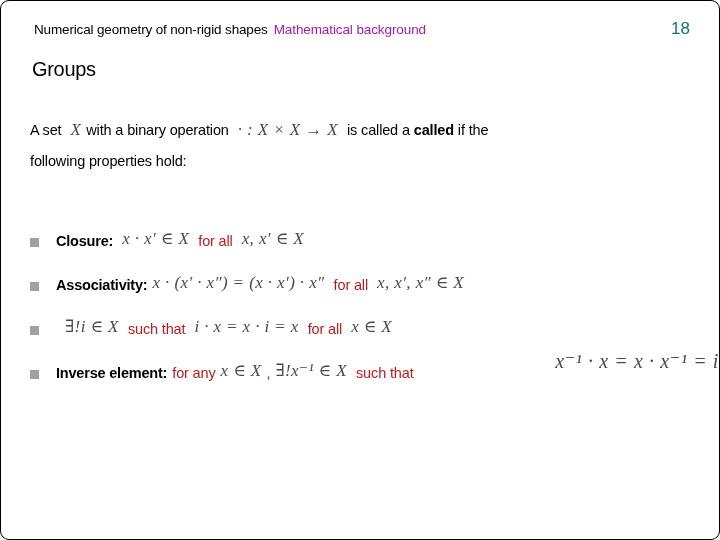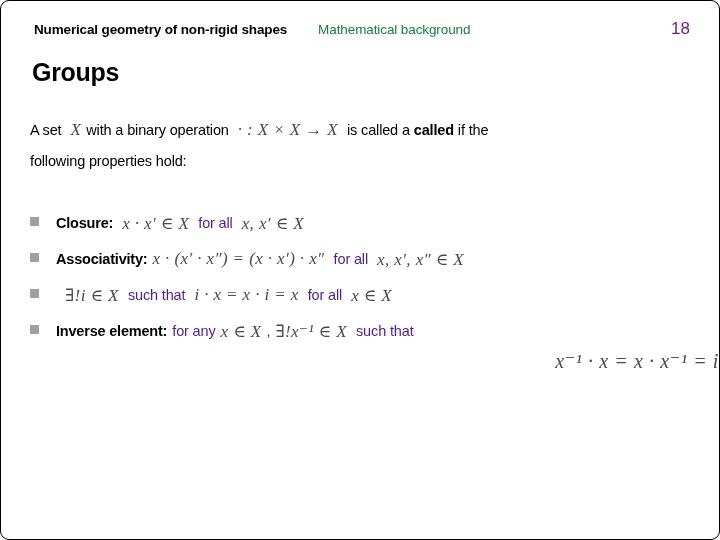--- a/index.html
+++ b/index.html
@@ -30,46 +30,46 @@
     left: 33px;
     top: 18px;
     right: 22px;
     height: 20px;
     display: flex;
     align-items: baseline;
     white-space: nowrap;
   }
   .header-title {
     font-size: 13.5px;
-    font-weight: bold;
+    font-weight: normal;
     color: #000000;
     letter-spacing: -0.15px;
   }
   .header-subtitle {
     font-size: 13.5px;
     font-weight: normal;
-    color: #15803d;
-    margin-left: 31px;
+    color: #a21caf;
+    margin-left: 6px;
     letter-spacing: -0.1px;
   }
   .header-page {
     margin-left: auto;
     font-size: 17px;
     font-weight: normal;
-    color: #701a75;
+    color: #0f766e;
     padding-right: 7px;
   }
 
   
   .slide-title {
     position: absolute;
     left: 31px;
     top: 57px;
-    font-size: 25px;
-    font-weight: bold;
+    font-size: 20px;
+    font-weight: normal;
     color: #000000;
     letter-spacing: -0.3px;
   }
 
   
   .body {
     position: absolute;
     left: 29px;
     top: 113px;
     right: 18px;
@@ -94,42 +94,43 @@
 
   
   .bullets {
     position: absolute;
     left: 29px;
     top: 204px;
     right: 12px;
   }
   .bullet-row {
     display: flex;
-    align-items: center;
+    align-items: flex-end;
     height: 36px;
     white-space: nowrap;
+    margin-top: 8px;
   }
   .bullet-mark {
     flex: 0 0 auto;
     width: 9px;
     height: 9px;
     background: #a0a0a0;
     margin-right: 17px;
     position: relative;
     top: -2px;
   }
   .bullet-label {
     font-size: 14.5px;
     font-weight: bold;
     color: #000000;
     letter-spacing: -0.2px;
   }
   .bullet-text {
     font-size: 14.5px;
-    color: #4c1d95;
+    color: #b91c1c;
     letter-spacing: -0.15px;
   }
   .sp { display: inline-block; width: 5px; }
   .sp2 { display: inline-block; width: 9px; }
 
   
   .display-eq {
     position: absolute;
     left: 0;
     right: 0;

